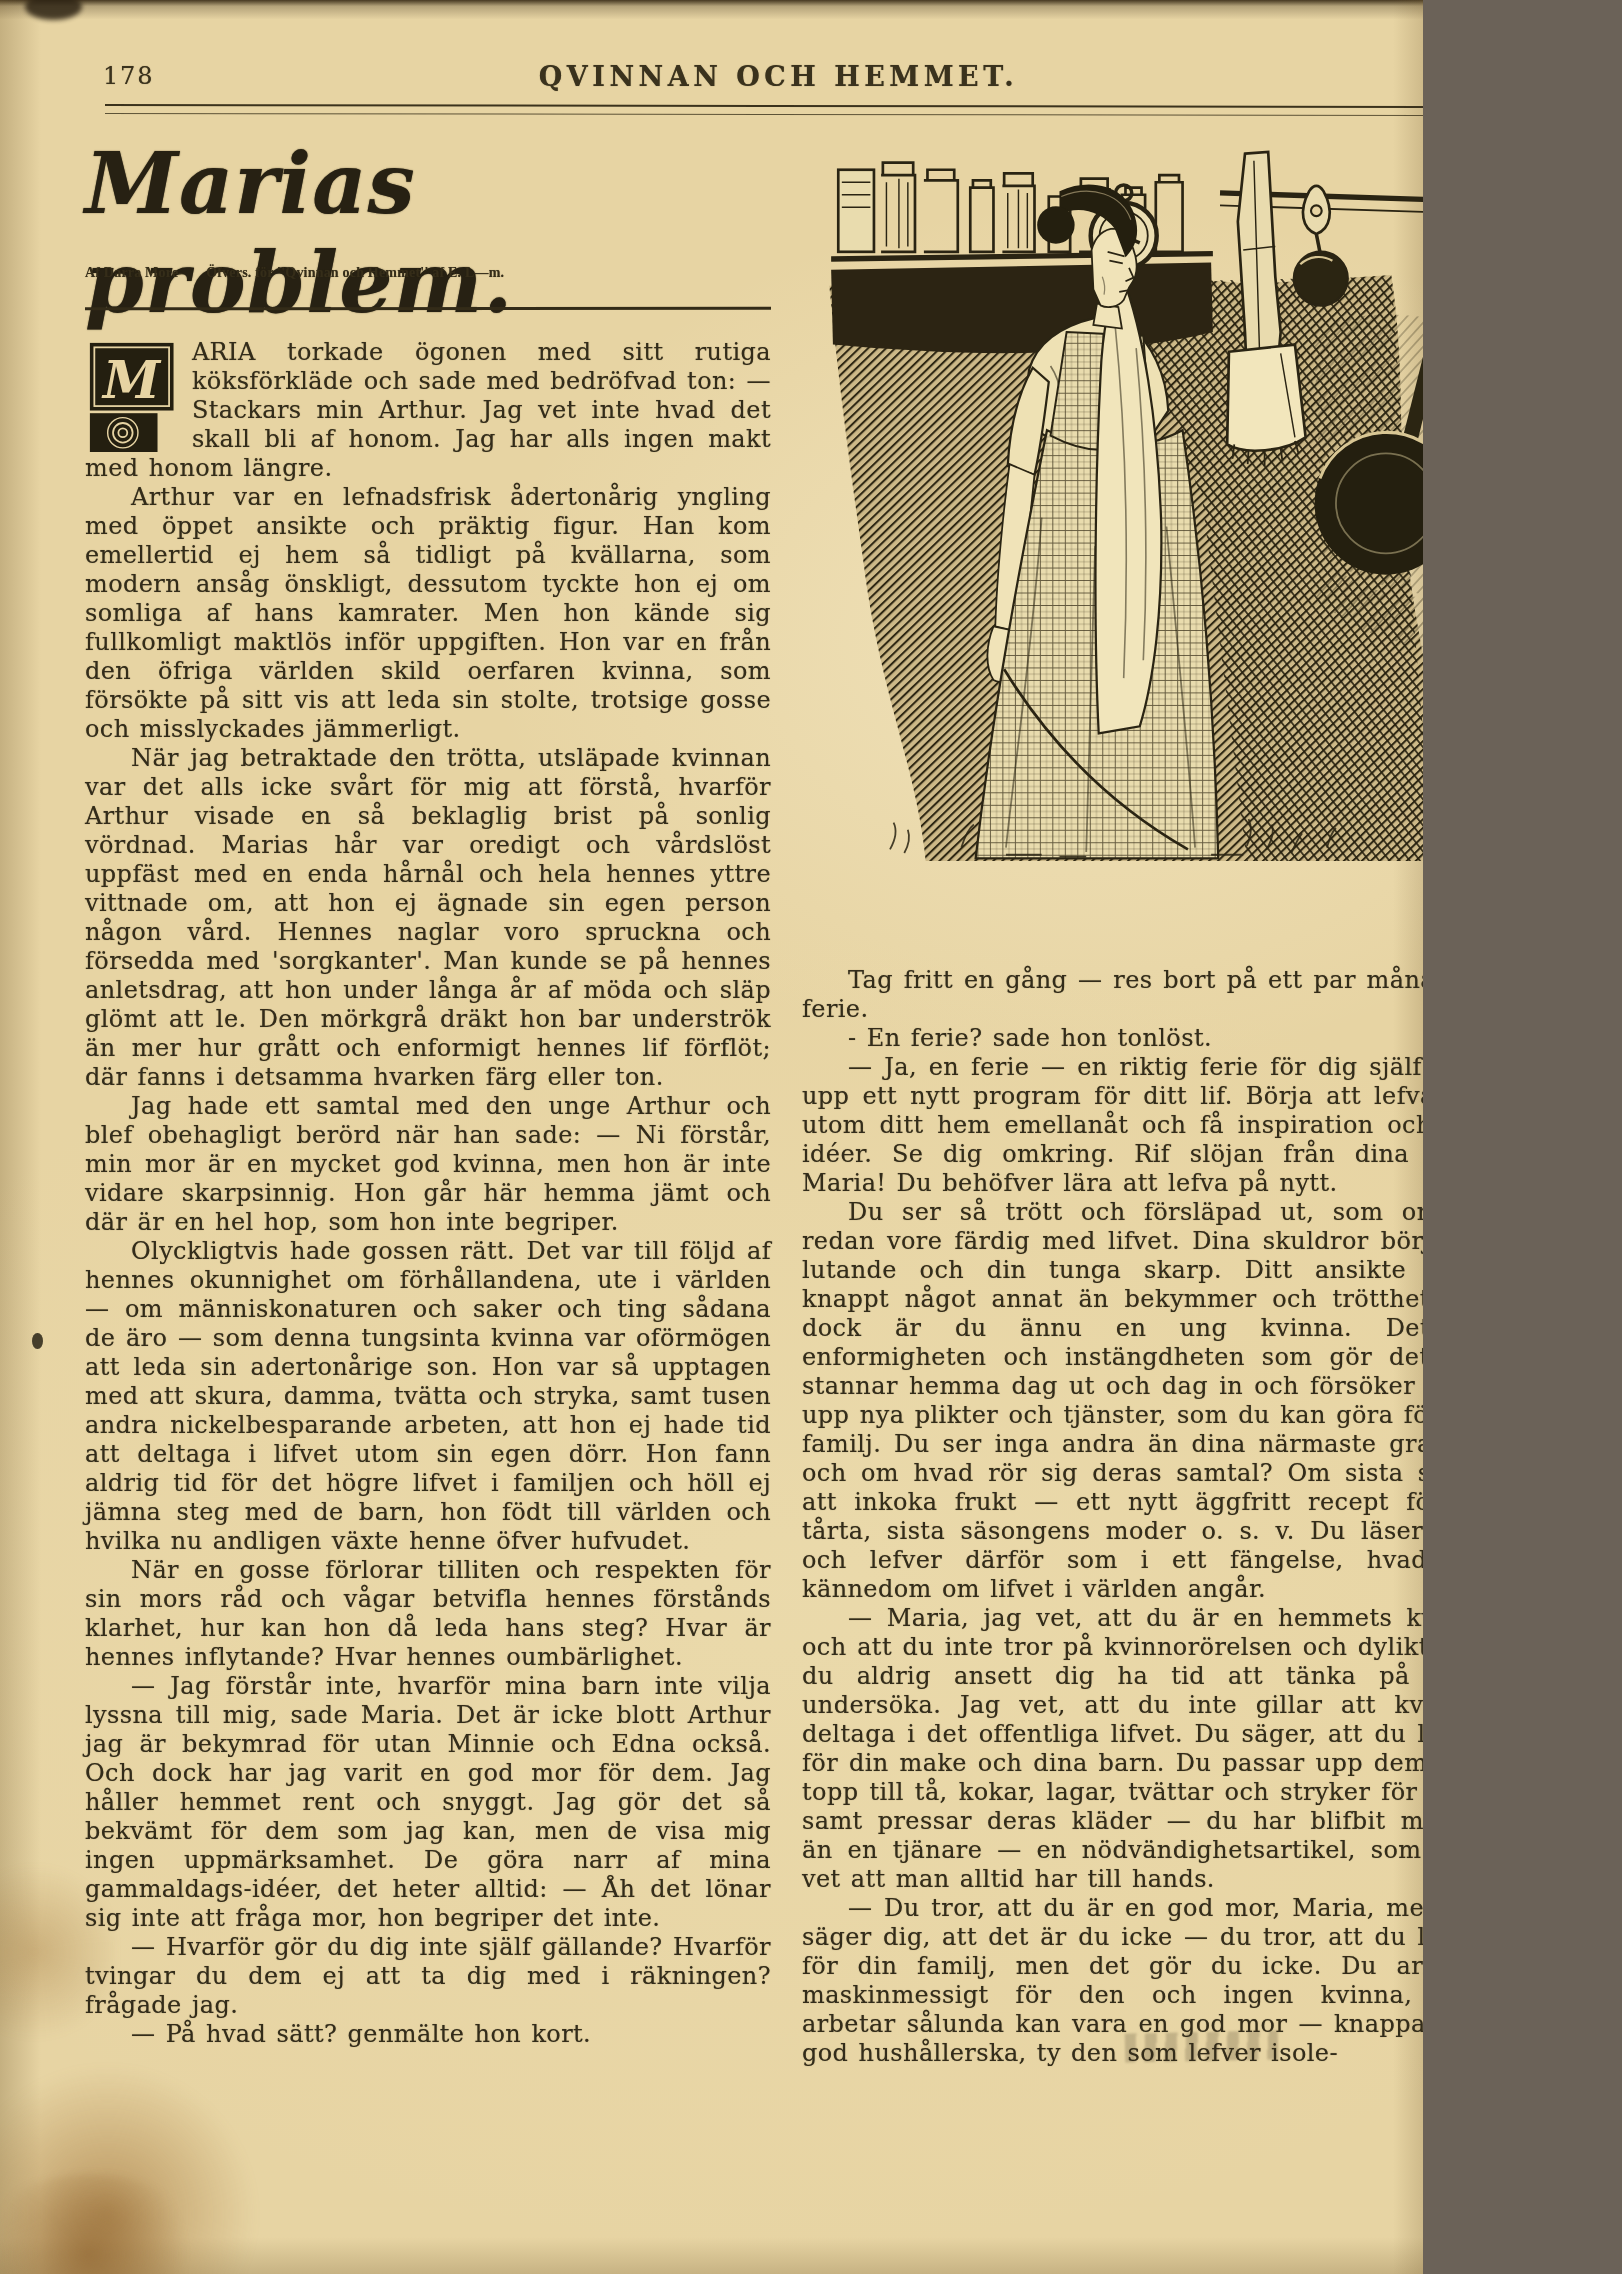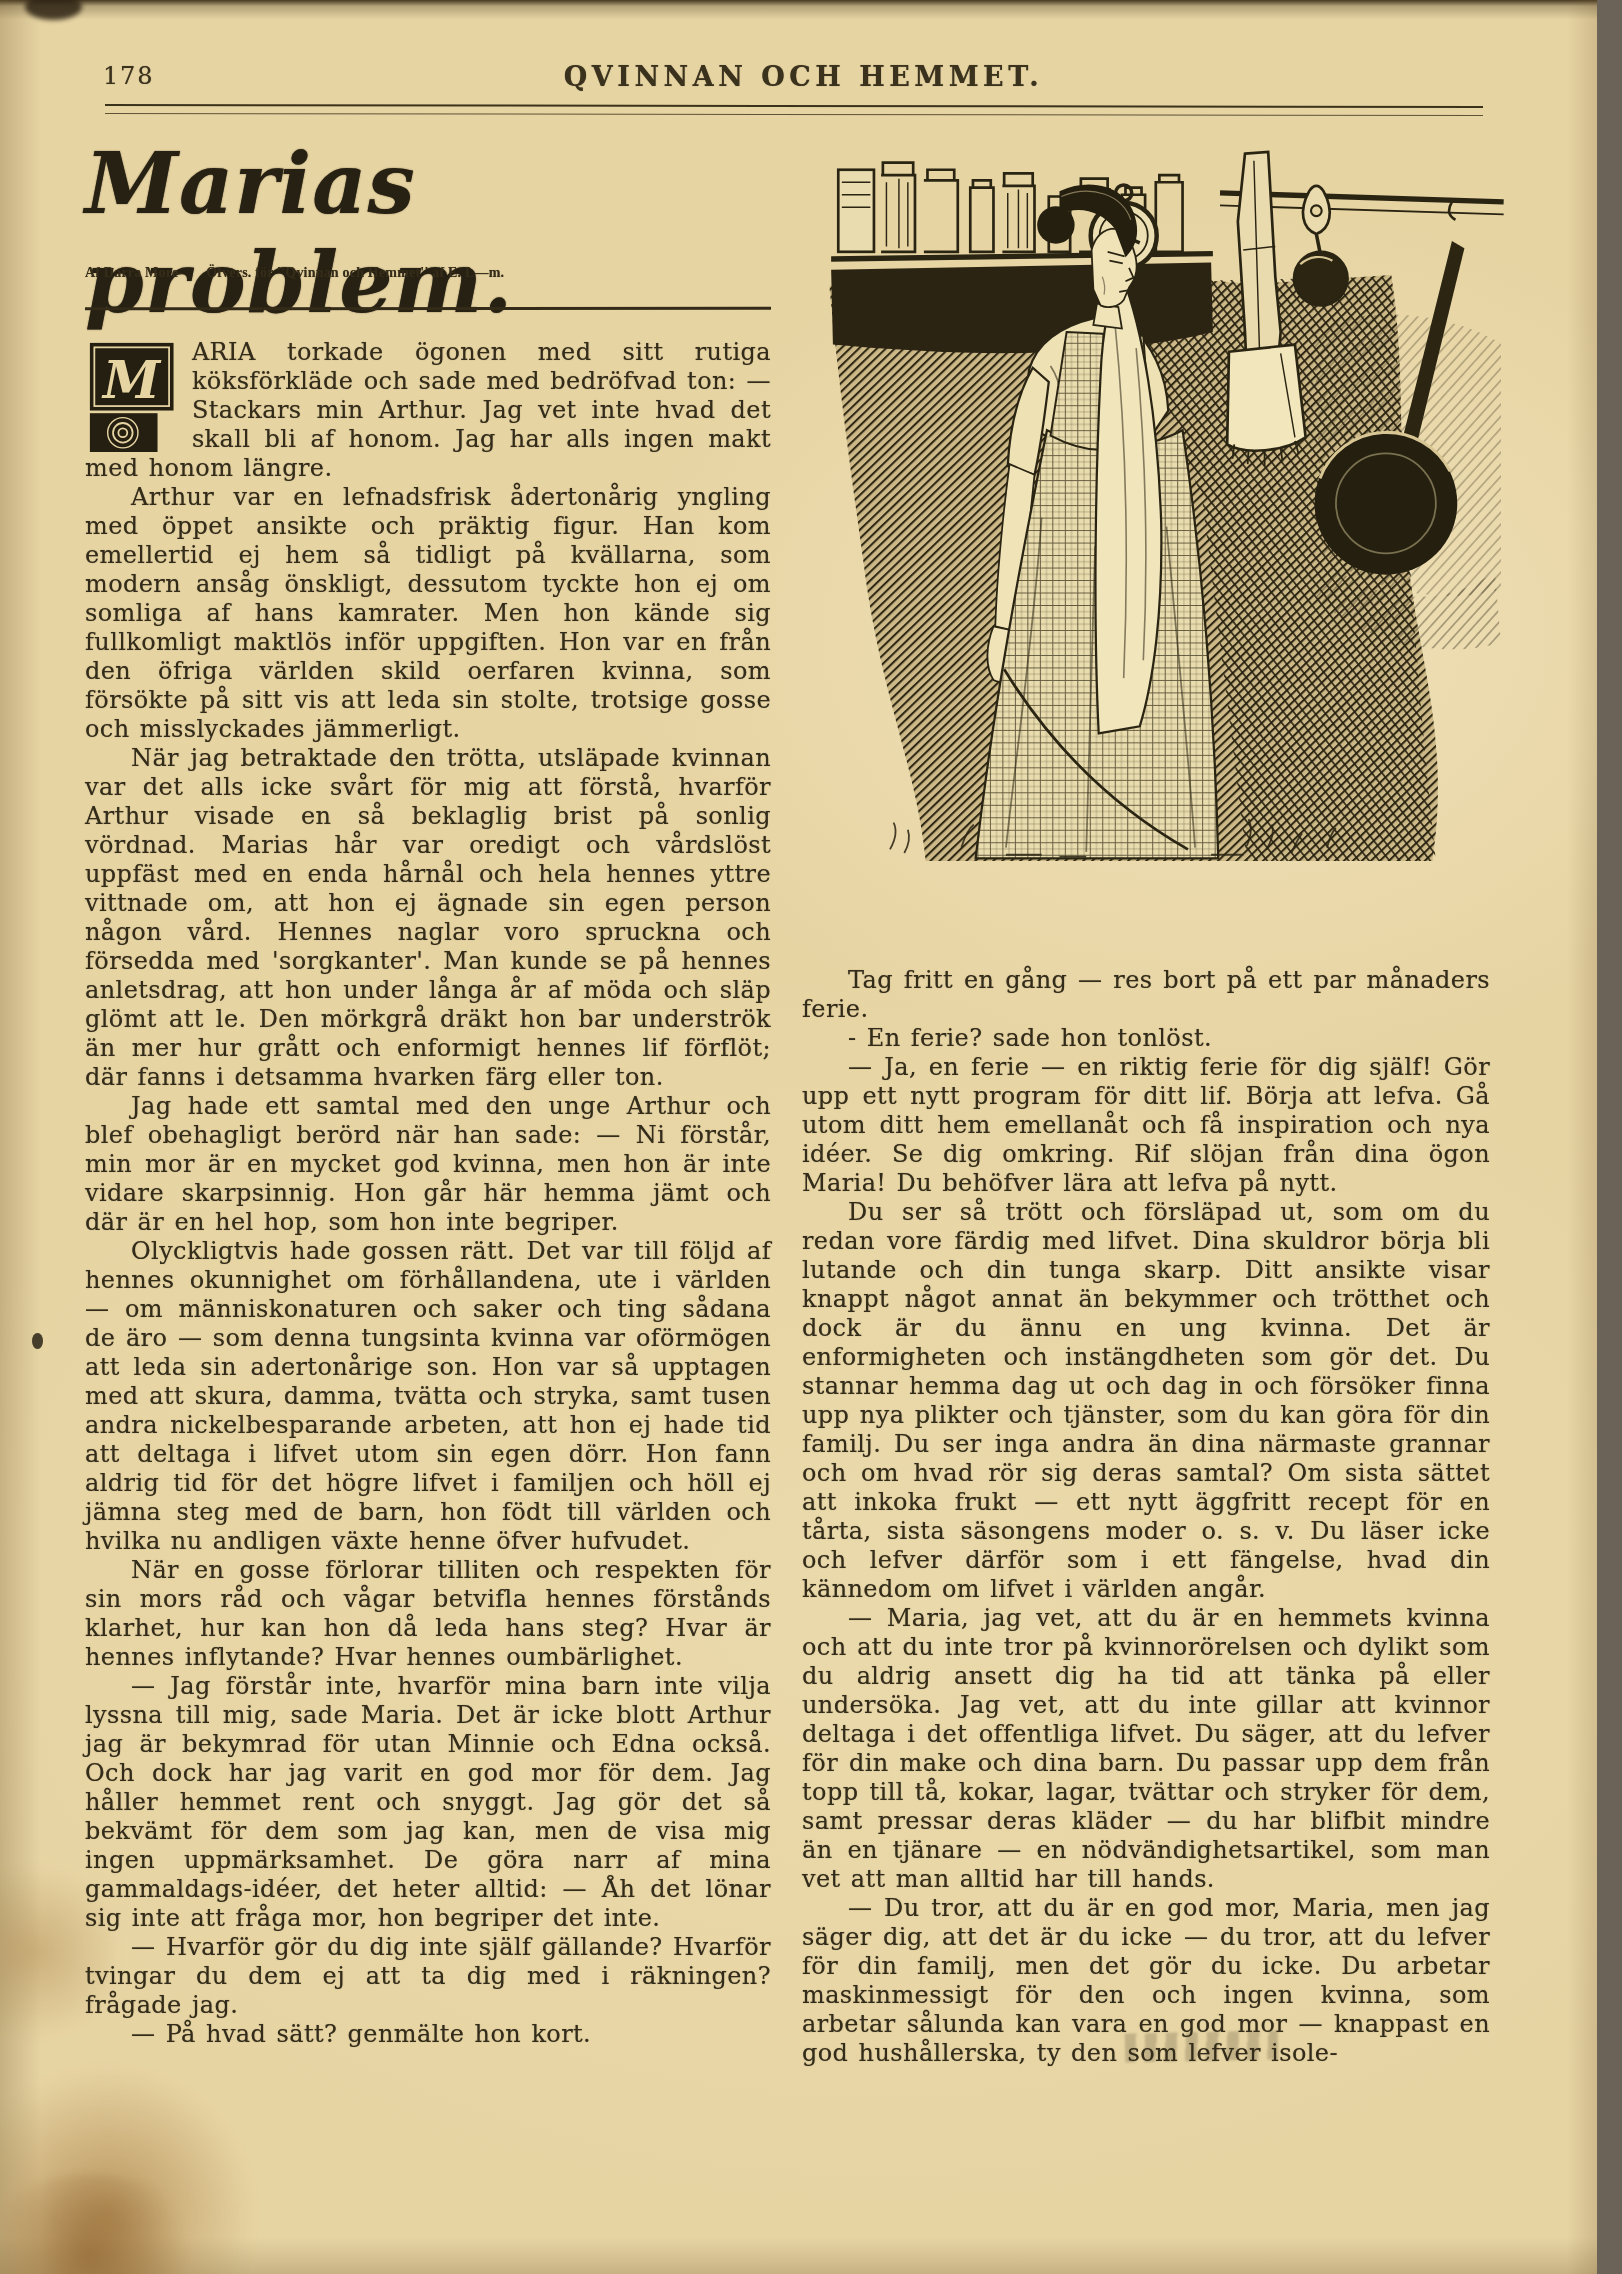--- a/index.html
+++ b/index.html
@@ -1,17 +1,17 @@
 <!DOCTYPE html>
 <html style="font-size:14.3px"><head>
 <meta charset="utf-8">
 <style>
   html,body{margin:0;padding:0;background:#6b6258;}
   .page{
-    position:relative;width:1597px;height:2274px;overflow:hidden;
+    position:relative;width:1423px;height:2274px;overflow:hidden;
     font-family:"DejaVu Serif",serif;color:#2f2817;
     background:
       radial-gradient(ellipse 847px 624px at 76% 28%, rgba(248,238,206,.50), rgba(248,238,206,0) 70%),
       radial-gradient(ellipse 1337px 891px at 55% 70%, rgba(238,224,180,.45), rgba(238,224,180,0) 75%),
       linear-gradient(90deg, rgba(116,92,48,.30), rgba(116,92,48,0) 41px),
       linear-gradient(270deg, rgba(116,92,48,.22), rgba(116,92,48,0) 30px),
       linear-gradient(180deg, rgba(62,48,26,.95) 0px, rgba(62,48,26,.30) 6.2px, rgba(62,48,26,0) 19.6px),
       linear-gradient(0deg, rgba(116,92,48,.28), rgba(116,92,48,0) 37px),
       #e7d4a3;
   }
@@ -24,21 +24,21 @@
     background:radial-gradient(circle, rgba(128,82,30,.55), rgba(128,82,30,0) 70%);filter:blur(3.6px);}
   .edge-blob{left:25px;top:-7.1px;width:57px;height:27px;background:#2e2414;border-radius:50%;
     filter:blur(2.7px);opacity:.85;}
   .ink-dot{left:32px;top:1333px;width:10.7px;height:16px;background:#1f1a0e;border-radius:50%;opacity:.8;filter:blur(0.4px);}
   .pencil-smudge{position:absolute;left:1125px;top:2032px;width:153px;height:28.5px;opacity:.55;
     background:repeating-linear-gradient(94deg, rgba(60,50,30,.40) 0 11.6px, rgba(60,50,30,0) 11.6px 20.5px);
     filter:blur(0.9px);transform:rotate(-1.2deg);pointer-events:none;}
 
   .hdr-num{position:absolute;left:103px;top:62px;font-size:24px;letter-spacing:1.8px;color:#3a321d;
     text-shadow:0 0 0.9px rgba(48,40,20,.6);}
-  .hdr-title{position:absolute;left:102px;top:61px;width:1403px;text-align:center;
+  .hdr-title{position:absolute;left:77px;top:61px;width:1403px;text-align:center;
     font-weight:bold;font-size:27px;letter-spacing:4.5px;color:#3a321d;text-shadow:0 0 0.9px rgba(48,40,20,.6);}
   .hdr-rule{position:absolute;left:105px;top:105px;width:1378px;height:7.1px;
     border-top:2.7px solid #3b321c;border-bottom:1.8px solid rgba(59,50,28,.8);transform:rotate(.08deg);}
 
   .art-title{position:absolute;left:85px;top:134px;width:686px;text-align:left;
     font-style:italic;font-weight:bold;font-size:84px;letter-spacing:0.9px;color:#272113;
     text-shadow:0 0 1.3px rgba(40,32,14,.8);}
   .art-byline{position:absolute;left:85px;top:265px;width:686px;text-align:left;
     font-family:Liberation Serif, serif;font-weight:bold;font-size:14px;letter-spacing:0.2px;color:#352d19;
     text-shadow:0 0 0.7px rgba(48,40,20,.55);}

